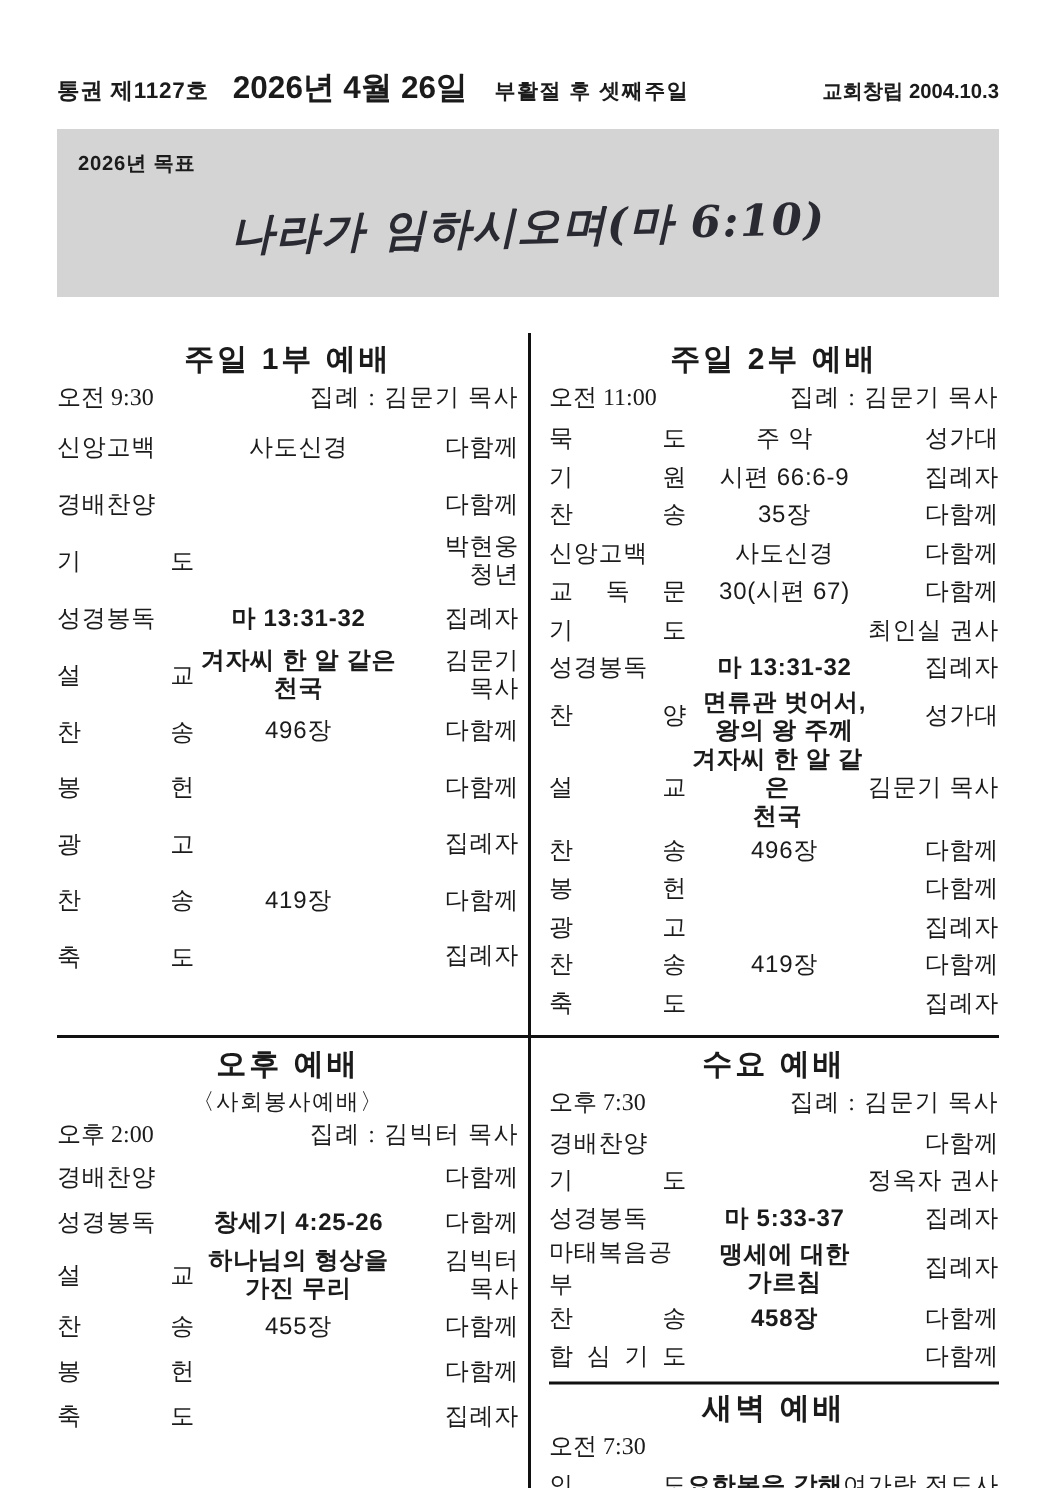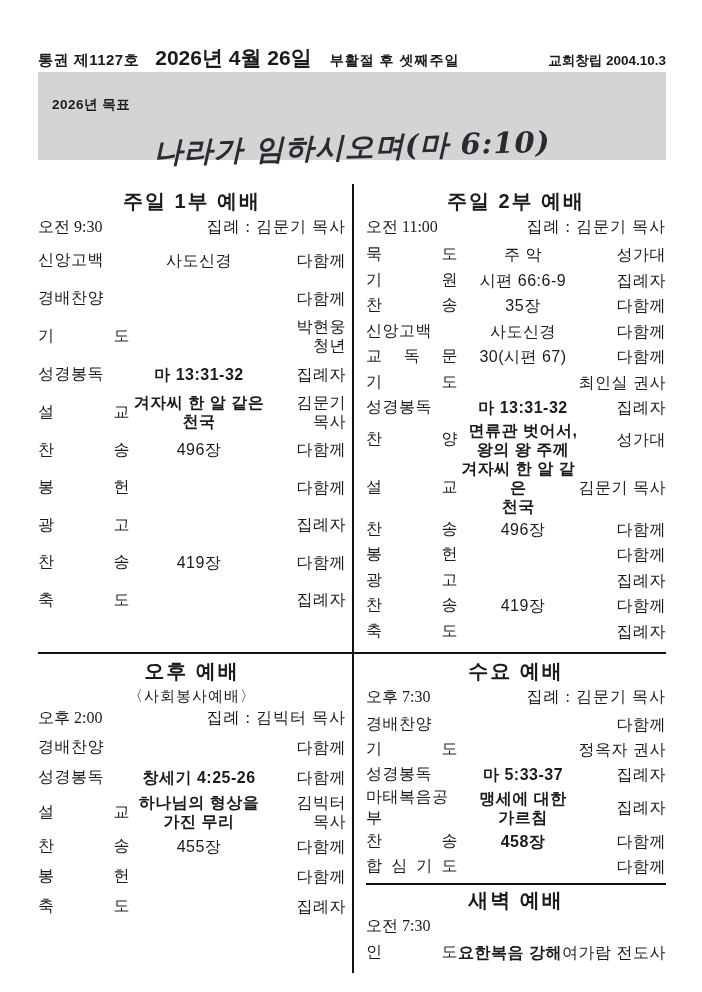--- a/index.html
+++ b/index.html
@@ -4,28 +4,28 @@
 <style>
   html,body{margin:0;padding:0;background:#fff;}
   body{
     width:702px;height:992px;position:relative;overflow:hidden;
     font-family:"Liberation Sans","DejaVu Sans",sans-serif;
     color:#1b1b1b;-webkit-font-smoothing:antialiased;
   }
   .page{padding:44px 36px 0 38px;}
 
   
-  .masthead{display:flex;align-items:baseline;}
+  .masthead{display:flex;align-items:baseline;margin-bottom:14px;}
   .issue-no{font-size:15px;font-weight:bold;letter-spacing:.5px;}
   .date{font-size:21px;font-weight:600;margin-left:16px;font-family:"Liberation Sans",sans-serif;}
   .sunday{font-size:14px;font-weight:bold;margin-left:18px;letter-spacing:1px;}
   .founded{font-size:13.5px;font-weight:bold;margin-left:auto;}
 
   
-  .banner{background:#d4d4d4;height:88px;padding:24px 14px 0;box-sizing:border-box;}
+  .banner{background:#d4d4d4;height:112px;padding:14px 14px 0;box-sizing:border-box;}
   .banner-label{font-size:13.5px;font-weight:bold;letter-spacing:.5px;}
   .banner-verse{
     text-align:center;margin-top:14px;
     font-family:"DejaVu Serif","Liberation Serif",serif;
     font-style:italic;font-weight:bold;font-size:29px;color:#2a2a33;
     transform:rotate(-1.5deg);letter-spacing:1px;
   }
 
   
   .worship{display:grid;grid-template-columns:1fr 1fr;margin-top:24px;}

